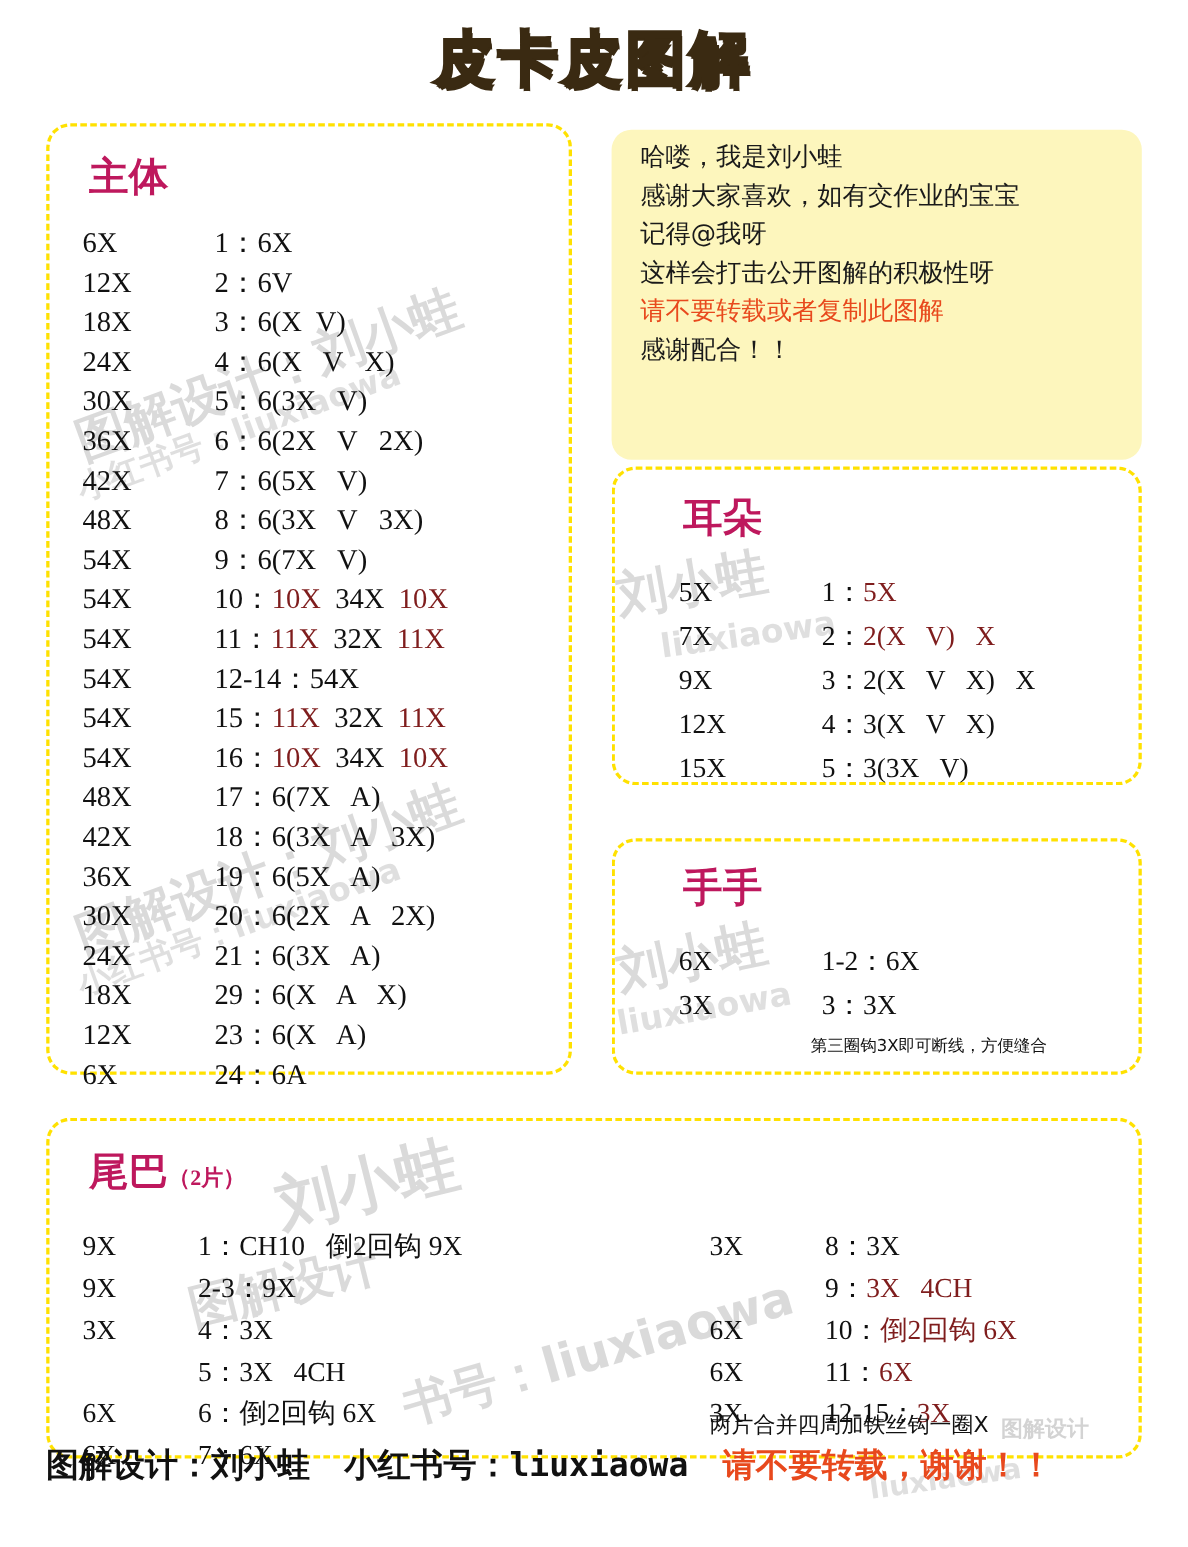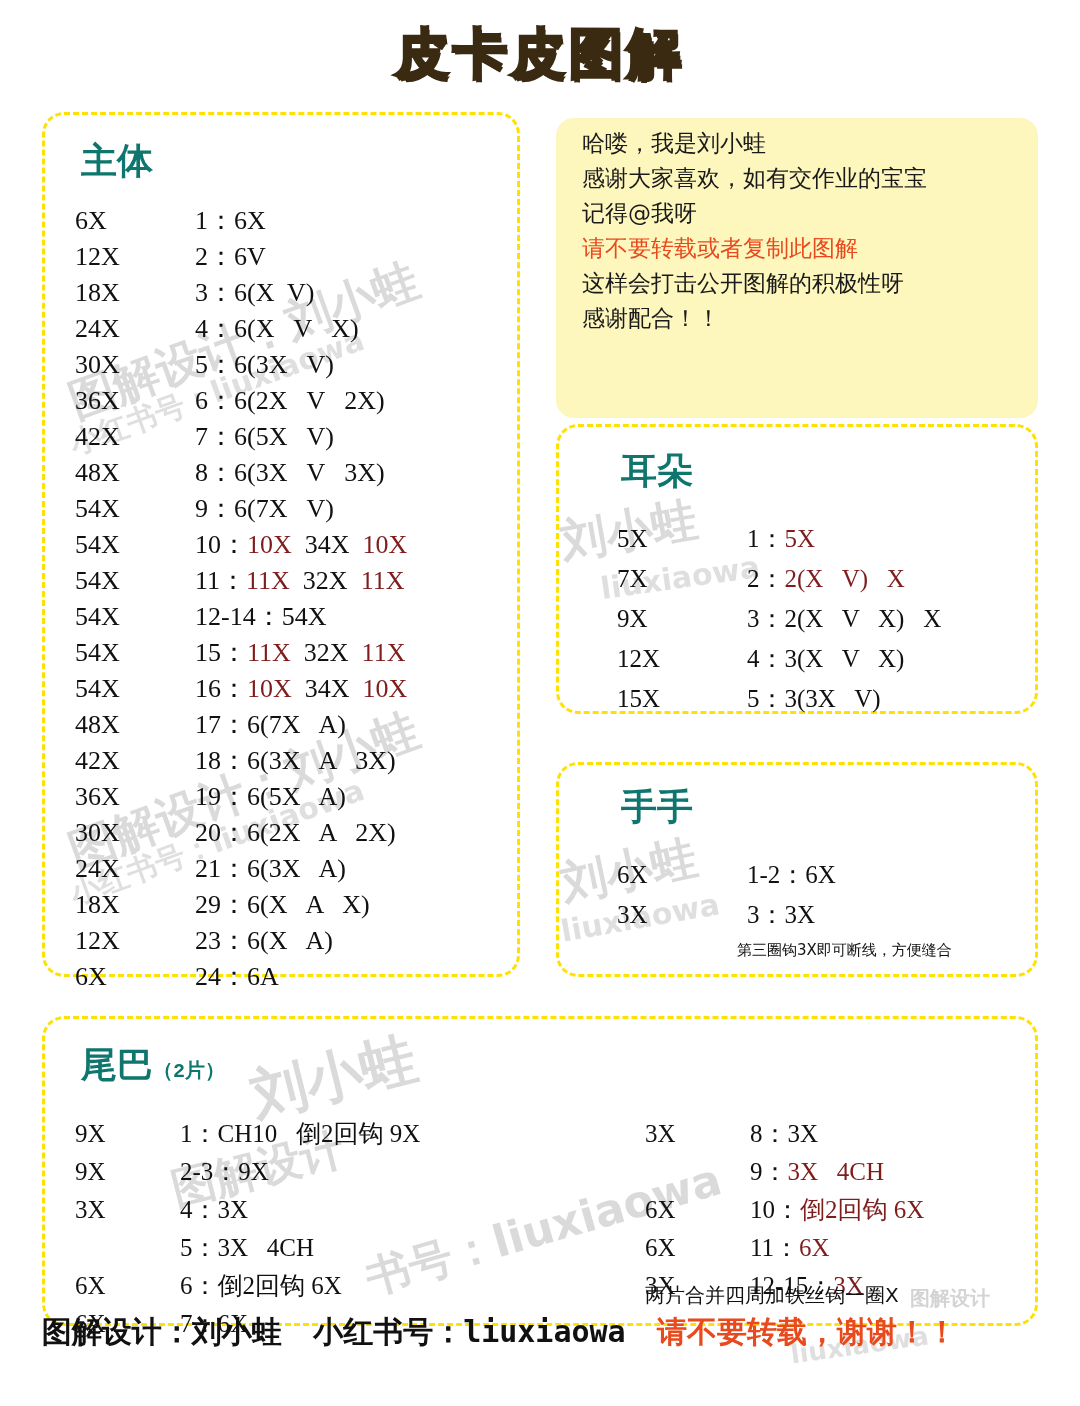--- a/index.html
+++ b/index.html
@@ -39,22 +39,22 @@
   
   .box {
     position: absolute;
     border: 3px dashed #ffe100;
     border-radius: 22px;
     box-sizing: border-box;
   }
   .box-title {
     font-size: 36px;
     font-weight: bold;
-    color: #0f766e;
-    font-family: Liberation Mono, monospace;
+    color: #be185d;
+    font-family: Liberation Serif, serif;
   }
   .box-title .sub {
     font-size: 20px;
     font-weight: bold;
   }
 
   
   #body-box { left: 42px; top: 112px; width: 478px; height: 865px; }
   #body-title { position:absolute; left: 36px; top: 22px; }
   #body-rows { position:absolute; left: 30px; top: 88px; width: 430px;}
@@ -203,22 +203,22 @@
         <div class="row "><span class="count">12X</span><span class="inst"><span>23：6(X   A)</span></span></div>
         <div class="row "><span class="count">6X</span><span class="inst"><span>24：6A</span></span></div>
       </div>
   </div>
 
   <div class="box" id="note-box">
     <div id="note-lines" style="padding:14px 26px;">
         <div class="note-line" style="margin-bottom: 12px;">哈喽，我是刘小蛙</div>
         <div class="note-line" style="margin-bottom: 12px;">感谢大家喜欢，如有交作业的宝宝</div>
         <div class="note-line" style="margin-bottom: 12px;">记得@我呀</div>
+        <div class="note-line" style="margin-bottom: 12px;">这样会打击公开图解的积极性呀</div>
         <div class="note-line note-red" style="margin-bottom: 12px;">请不要转载或者复制此图解</div>
-        <div class="note-line" style="margin-bottom: 12px;">这样会打击公开图解的积极性呀</div>
         <div class="note-line" style="margin-bottom: 12px;">感谢配合！！</div>
       </div>
   </div>
 
   <div class="box" id="ear-box">
     <div class="box-title" id="ear-title">耳朵</div>
     <div id="ear-rows">
         <div class="row ear-row"><span class="count">5X</span><span class="inst"><span>1：</span><span class="red">5X</span></span></div>
         <div class="row ear-row"><span class="count">7X</span><span class="inst"><span>2：</span><span class="red">2(X   V)   X</span></span></div>
         <div class="row ear-row"><span class="count">9X</span><span class="inst"><span>3：2(X   V   X)   X</span></span></div>

